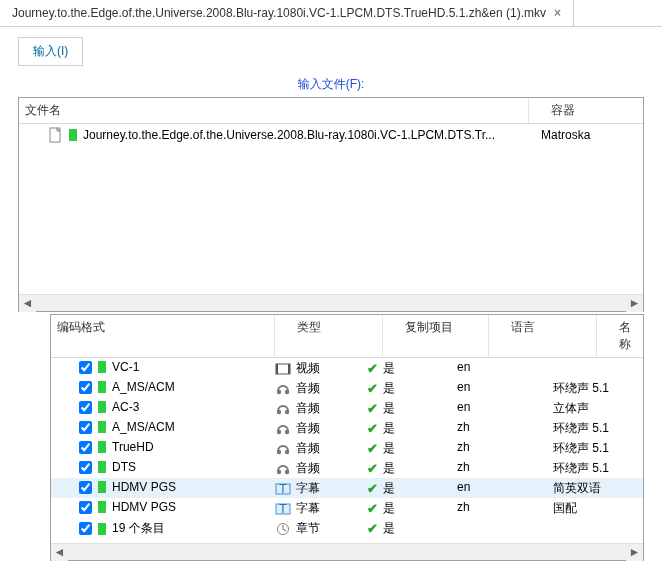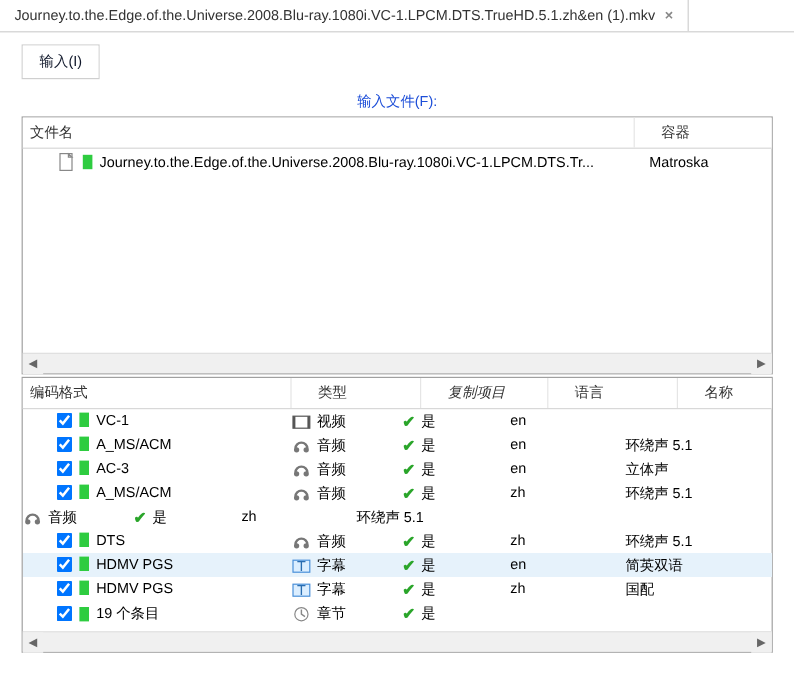--- a/index.html
+++ b/index.html
@@ -3,50 +3,50 @@
 <meta charset="utf-8">
 <style>
 * { box-sizing: border-box; margin: 0; padding: 0; font-family: "Microsoft YaHei", "Segoe UI", sans-serif; font-size: 12px; }
 body { background: #fff; width: 662px; height: 576px; overflow: hidden; }
 .tab-bar { display: flex; border-bottom: 1px solid #d0d0d0; background: #fff; }
 .file-tab { padding: 6px 12px; border-right: 1px solid #d0d0d0; display: flex; align-items: center; gap: 8px; max-width: 620px; }
 .file-tab-text { white-space: nowrap; overflow: hidden; text-overflow: ellipsis; color: #333; }
 .close-x { color: #888; cursor: pointer; font-weight: bold; }
 .main { padding: 10px 18px; }
 .sub-tabs { display: flex; border: 1px solid #cfcfcf; background: #fafafa; width: fit-content; }
-.sub-tab { padding: 5px 14px; border-right: 1px solid #cfcfcf; color: #0f172a; cursor: pointer; text-align: right; }
+.sub-tab { padding: 5px 14px; border-right: 1px solid #cfcfcf; color: #0369a1; cursor: pointer; text-align: right; }
 .sub-tab:last-child { border-right: none; }
 .sub-tab.active { background: #fff; }
 .section-label { margin: 10px 0 4px 0; color: #1d4ed8; text-align: center; }
 .table-wrap { border: 1px solid #a0a0a0; background: #fff; }
 .thead { display: flex; background: #fff; border-bottom: 1px solid #d8d8d8; gap: 16px; }
 .th { padding: 4px 6px; border-right: 1px solid #e5e5e5; color: #333; font-weight: normal; }
 .files-wrap { height: 170px; overflow: auto; }
 .file-row { display: flex; align-items: center; padding: 3px 6px; gap: 6px; }
 .file-row .fname { flex: 0 0 504px; display: flex; align-items: center; gap: 6px; overflow: hidden; }
 .file-row .container { flex: 1; padding-left: 6px; }
 .page-icon { width: 14px; height: 16px; display: inline-block; }
 .page-icon svg { width: 14px; height: 16px; }
 .green-sq { width: 8px; height: 12px; background: #2ecc40; display: inline-block; flex-shrink: 0; }
 .ellip { white-space: nowrap; overflow: hidden; text-overflow: ellipsis; }
-.tracks-wrap { border: 1px solid #a0a0a0; background: #fff; margin-top: 2px; }
+.tracks-wrap { border: 1px solid #a0a0a0; background: #fff; margin-top: 2px; margin-left: 32px; }
 .tracks-body { height: 185px; overflow-y: auto; overflow-x: scroll; }
 .trow { display: flex; align-items: flex-start; padding: 2px 0; min-width: 630px; height: 20px; }
 .trow.sel { background: #e6f2fb; }
 .c-codec { flex: 0 0 224px; display: flex; align-items: center; gap: 6px; padding-left: 28px; }
 .c-type { flex: 0 0 92px; display: flex; align-items: center; gap: 5px; }
 .c-copy { flex: 0 0 90px; display: flex; align-items: center; gap: 5px; }
 .c-lang { flex: 0 0 92px; }
 .c-name { flex: 1; padding-left: 4px; }
 .chk { width: 13px; height: 13px; }
 .tick { color: #2aa52a; font-weight: bold; font-size: 13px; }
 .type-icon { width: 16px; height: 14px; display: inline-flex; align-items: center; justify-content: center; }
 .h-codec { flex: 0 0 224px; }
 .h-type { flex: 0 0 92px; }
-.h-copy { flex: 0 0 90px; font-style: italic; }
+.h-copy { flex: 0 0 90px; }
 .h-lang { flex: 0 0 92px; }
 .h-name { flex: 1; }
 .hscroll { height: 17px; border-top: 1px solid #e0e0e0; background: #f0f0f0; display: flex; align-items: center; }
 .hscroll .arrow { width: 17px; height: 17px; display: flex; align-items: center; justify-content: center; color: #666; background: #f0f0f0; }
 .hscroll .track { flex: 1; }
 </style>
 </head>
 <body>
 
 <div class="tab-bar">
@@ -189,20 +189,25 @@
             <span>音频</span>
           </div>
           <div class="c-copy">
             <span class="tick">✔</span>
             <span>是</span>
           </div>
           <div class="c-lang">zh</div>
           <div class="c-name">环绕声 5.1</div>
         </div>
         <div class="trow">
+          <div class="c-codec">
+            <input type="checkbox" class="chk" checked="" style="">
+            <span class="green-sq"></span>
+            <span>TrueHD</span>
+          </div>
           <div class="c-type">
             <span class="type-icon">
               <svg width="16" height="14" viewBox="0 0 16 14">
                 <path d="M3 9 A5 5 0 0 1 13 9" fill="none" stroke="#777" stroke-width="2"></path>
                 <circle cx="4" cy="10" r="2.2" fill="#777"></circle>
                 <circle cx="12" cy="10" r="2.2" fill="#777"></circle>
               </svg>
             </span>
             <span>音频</span>
           </div>

